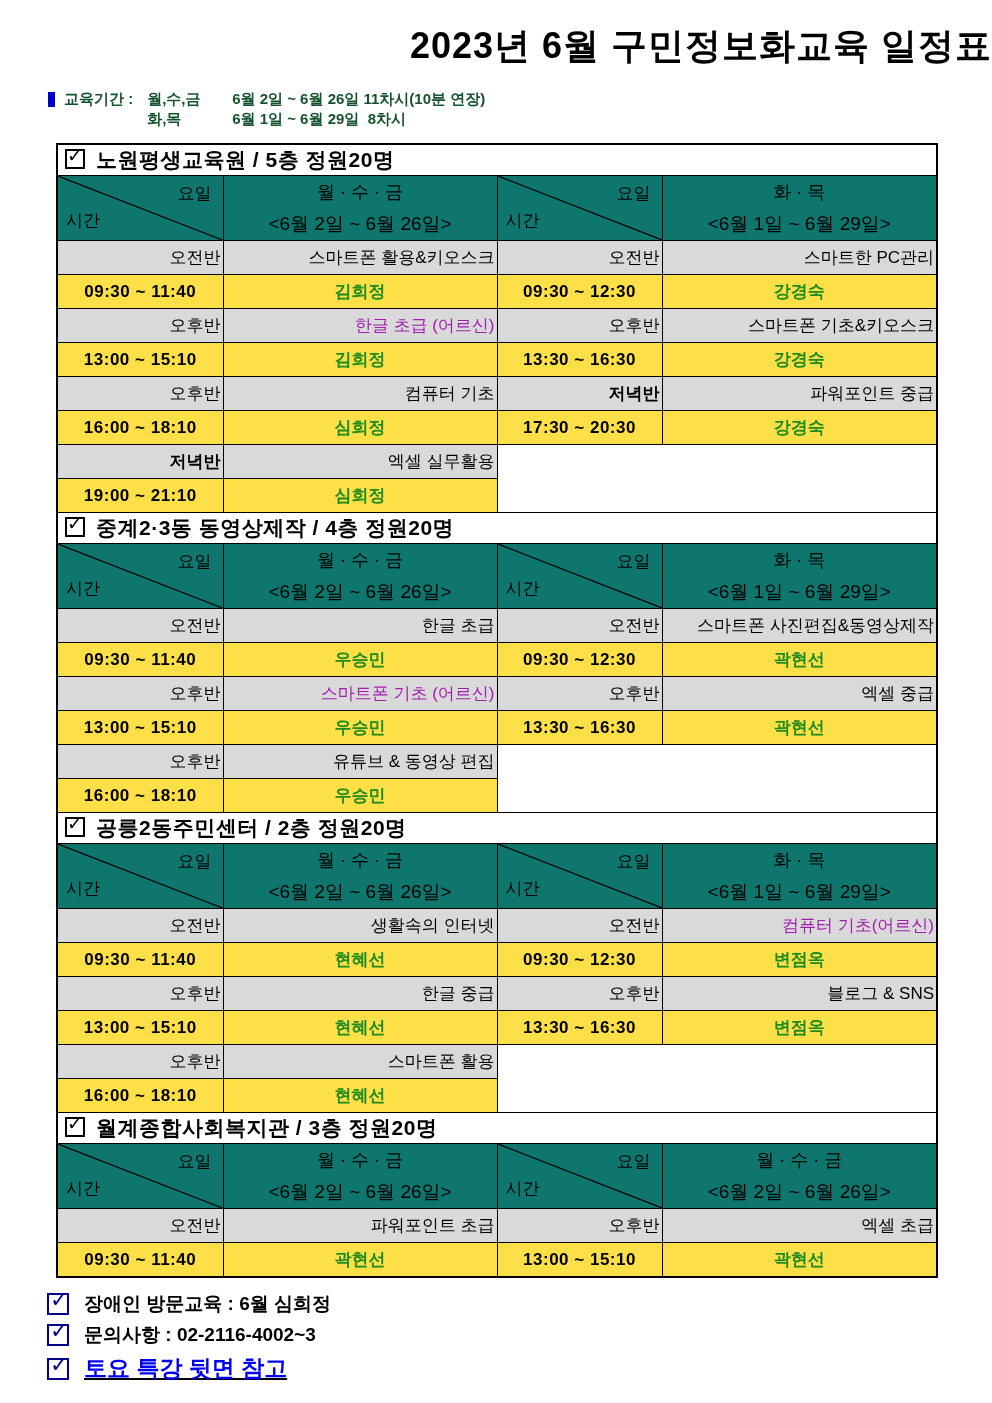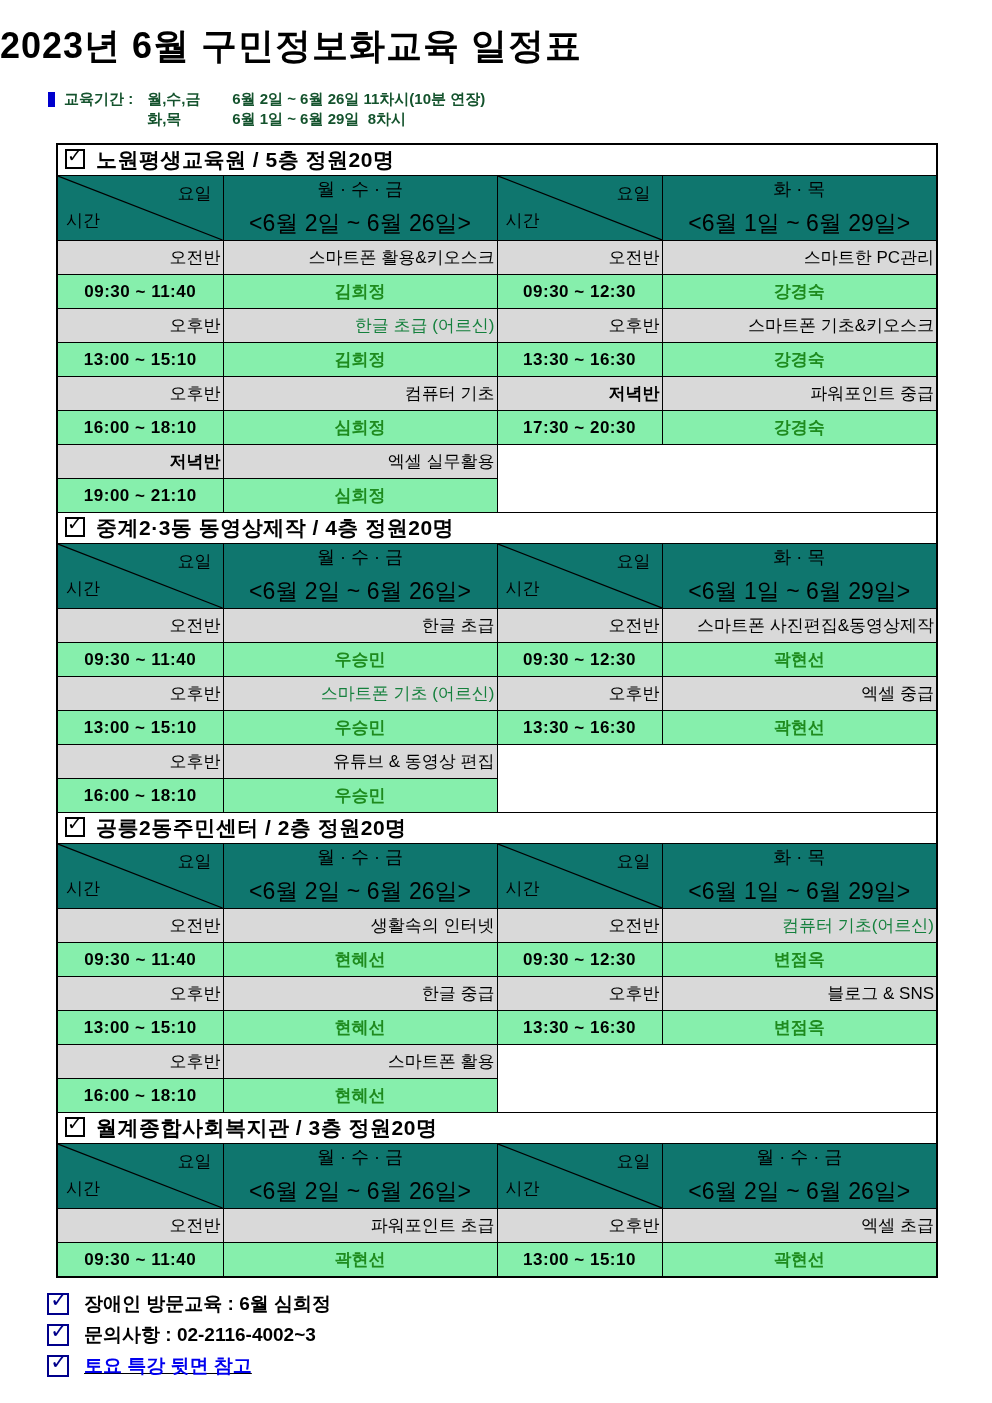--- a/index.html
+++ b/index.html
@@ -2,21 +2,21 @@
 <html><head>
 <meta charset="utf-8">
 <style>
   html, body { margin:0; padding:0; background:#ffffff; }
   body {
     width: 992px; height: 1403px; position: relative;
     font-family: "Liberation Sans", "DejaVu Sans", sans-serif;
     color:#000;
   }
   .page-title {
-    margin: 22px 0 18px 0; text-align: left;
+    margin: 22px 0 18px 0; text-align: right;
     font-size: 36px; font-weight: 800; letter-spacing: 1px; color:#000;
   }
   
   .period { display:flex; align-items:flex-start; margin-left:48px; color:#14532d; font-weight:700; font-size:15px; line-height:20px; }
   .period-bar { width:7px; height:15px; background:#0000cd; margin:3px 9px 0 0; flex:0 0 auto; }
   .period-label { margin-right:14px; white-space:nowrap; }
   .period-line { display:flex;gap:21px; }
   .period-days { width:64px; white-space:nowrap; }
   .period-detail { white-space:pre; }
 
@@ -29,36 +29,36 @@
   .chk .chk-mark { position:absolute; left:0px; top:-5px; font-size:19px; font-weight:900; color:#000; line-height:1; }
   .section-title { font-size:21px; font-weight:800; margin-left:11px; letter-spacing:0.5px;text-align:right; }
 
   .head-row td { height:64px; background:#0f766e; }
   .diag-cell { position:relative; padding:0; }
   svg.diag-line { position:absolute; left:0; top:0; width:100%; height:100%; display:block; }
   svg.diag-line line { stroke:#000; stroke-width:1.2; vector-effect:non-scaling-stroke; }
   .diag-top { position:absolute; top:6px; right:11px; font-size:17px; }
   .diag-bottom { position:absolute; bottom:8px; left:8px; font-size:17px; }
   .day-names { font-size:18px; margin-bottom:7px; }
-  .day-dates { font-size:23px; }
+  .day-dates { font-size:19px; }
 
   .label-row td { height:33px; background:#d9d9d9;text-align:right; }
   .label-row td.empty-cell { background:#fff; }
-  .value-row td { height:33px; background:#86efac; }
+  .value-row td { height:33px; background:#fde047; }
   .label-cell.bold { font-weight:800; }
-  .course-cell.blue { color:#15803d; }
+  .course-cell.blue { color:#a21caf; }
   .time-cell { font-weight:800; letter-spacing:0.5px; }
   .teacher-cell { color:#1e8b1e; font-weight:800; }
 
   
   .footer { margin:13px 0 0 47px; }
   .footer-item { display:flex; align-items:center; margin-bottom:5px; font-size:19px; font-weight:700; color:#000; }
   .fchk { flex:0 0 auto; display:inline-block; width:18px; height:18px; border:2.5px solid #00008b; position:relative; margin-right:15px; background:#fff; }
   .fchk .chk-mark { position:absolute; left:1px; top:-6px; font-size:22px; font-weight:900; color:#00008b; line-height:1; }
-  .footer-item.emphasis .ftext { color:#0000ee; font-size:19px; font-weight:800; text-decoration:underline; text-decoration-color:#000; }
+  .footer-item.emphasis .ftext { color:#0000ee; font-size:23px; font-weight:800; text-decoration:underline; text-decoration-color:#000; }
 </style>
 </head>
 <body>
 
 <div class="page-title">2023년 6월 구민정보화교육 일정표</div>
 
 <div class="period">
   <span class="period-bar"></span>
   <span class="period-label">교육기간 :</span>
   <span class="period-lines">

